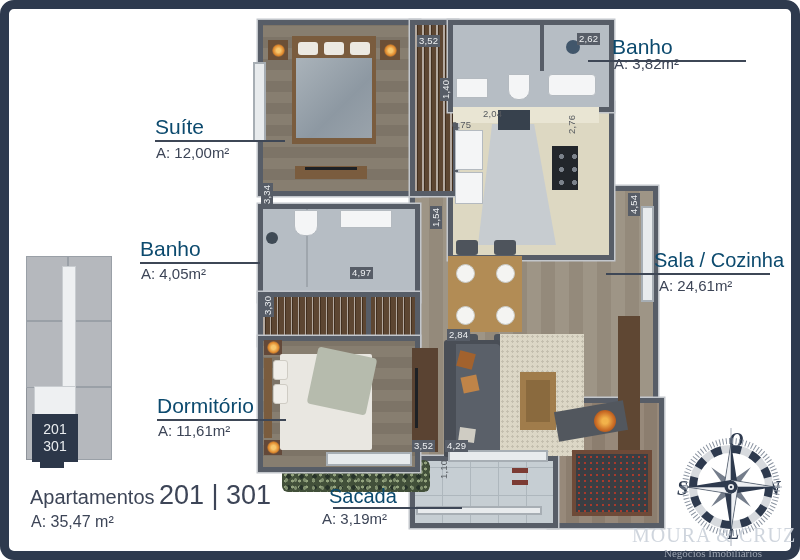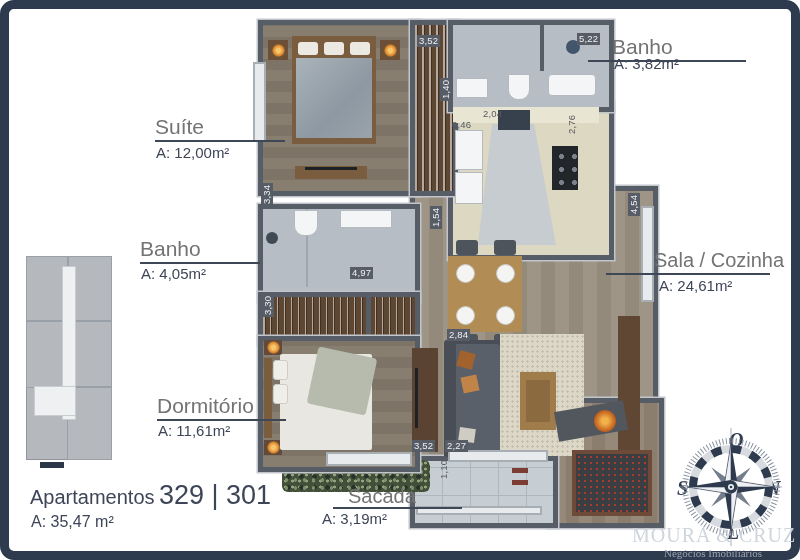--- a/index.html
+++ b/index.html
@@ -23,21 +23,21 @@
                      radial-gradient(circle,#93a37e 0 1.2px,transparent 1.8px);
     background-size:9px 8px,13px 11px,7px 6px;border-radius:6px}
   .white-fix{position:absolute;background:#f4f5f6;border:1px solid #b4bac0}
   .win{position:absolute;background:#e8ebed;border:2px solid #a7aeb4}
   .lamp{position:absolute;width:13px;height:13px;border-radius:50%;
     background:radial-gradient(circle,#f6c66d 0 2px,#e08a2e 5px,rgba(224,138,46,0) 7px)}
   .dim{position:absolute;font-size:9.5px;line-height:1;letter-spacing:.2px;z-index:22;white-space:nowrap}
   .dim.w{color:#eef0f2;background:#575d67;padding:1px 2px}
   .dim.d{color:#55595e}
   .rot{transform:rotate(-90deg);transform-origin:0 0}
-  .rl{position:absolute;color:#737373;font-size:21px;line-height:1;z-index:24;white-space:nowrap}
+  .rl{position:absolute;color:#0c4a6e;font-size:21px;line-height:1;z-index:24;white-space:nowrap}
   .ra{position:absolute;color:#3d4557;font-size:15px;line-height:1;z-index:24;white-space:nowrap}
   .leader{position:absolute;height:1.8px;background:#3e4756;z-index:23}
   .kp-text{color:#e9ecef;font-size:14px;line-height:1.25;text-align:center}
   .cl{position:absolute;font-family:"Liberation Serif",serif;font-style:italic;font-weight:700;
       font-size:20px;color:#2e3a4e;z-index:26}
   .apt{position:absolute;left:30px;top:480px;color:#3d4557;z-index:24;white-space:nowrap}
   .apt .p{font-size:20px}
   .apt .n{font-size:27px}
   .wm1{position:absolute;left:632px;top:524px;font-family:"Liberation Serif",serif;font-size:20px;
        letter-spacing:1px;color:rgba(203,209,218,.92);z-index:60;white-space:nowrap}
@@ -149,52 +149,56 @@
 <div class="ra" style="left:141px;top:266px">A: 4,05m²</div>
 
 <div class="rl" style="left:654px;top:250px;font-size:20px">Sala / Cozinha</div>
 <div class="leader" style="left:606px;top:273px;width:164px"></div>
 <div class="ra" style="left:659px;top:278px">A: 24,61m²</div>
 
 <div class="rl" style="left:157px;top:395px">Dormitório</div>
 <div class="leader" style="left:157px;top:419px;width:129px"></div>
 <div class="ra" style="left:158px;top:423px">A: 11,61m²</div>
 
-<div class="rl" style="left:348px;top:486px;font-size:20px">Sacada</div>
+<div class="rl" style="left:329px;top:486px;font-size:20px">Sacada</div>
 <div class="leader" style="left:333px;top:507px;width:129px"></div>
 <div class="ra" style="left:322px;top:511px">A: 3,19m²</div>
 
-<div class="apt"><span class="p">Apartamentos</span> <span class="n">329 | 301</span></div>
+<div class="apt"><span class="p">Apartamentos</span> <span class="n">201 | 301</span></div>
 <div class="ra" style="left:31px;top:514px;font-size:16px">A: 35,47 m²</div>
 
 <span class="dim w" style="left:417px;top:35px">3,52</span>
-<span class="dim w" style="left:577px;top:33px">5,22</span>
+<span class="dim w" style="left:577px;top:33px">2,62</span>
 <span class="dim w rot" style="left:440px;top:101px">1,40</span>
 <span class="dim d" style="left:483px;top:109px">2,04</span>
-<span class="dim d" style="left:452px;top:120px">0,46</span>
+<span class="dim d" style="left:452px;top:120px">0,75</span>
 <span class="dim d rot" style="left:567px;top:134px">2,76</span>
 <span class="dim w rot" style="left:261px;top:206px">3,34</span>
 <span class="dim w rot" style="left:430px;top:229px">1,54</span>
 <span class="dim w" style="left:350px;top:267px">4,97</span>
 <span class="dim w rot" style="left:262px;top:317px">3,30</span>
 <span class="dim w rot" style="left:628px;top:216px">4,54</span>
 <span class="dim w" style="left:447px;top:329px">2,84</span>
 <span class="dim w" style="left:412px;top:440px">3,52</span>
-<span class="dim w" style="left:445px;top:440px">2,27</span>
+<span class="dim w" style="left:445px;top:440px">4,29</span>
 <span class="dim d rot" style="left:439px;top:479px">1,10</span>
 
 <div class="abs" style="left:20px;top:252px;width:96px;height:214px;z-index:10">
   <div class="abs" style="left:6px;top:4px;width:84px;height:202px;background:#b5b8bd;border:1px solid #8f949b"></div>
   <div class="abs" style="left:6px;top:4px;width:41px;height:64px;border:1px solid #9aa0a7"></div>
   <div class="abs" style="left:47px;top:4px;width:43px;height:64px;border:1px solid #9aa0a7"></div>
   <div class="abs" style="left:6px;top:68px;width:41px;height:66px;border:1px solid #9aa0a7"></div>
   <div class="abs" style="left:47px;top:68px;width:43px;height:66px;border:1px solid #9aa0a7"></div>
   <div class="abs" style="left:47px;top:134px;width:43px;height:72px;border:1px solid #9aa0a7"></div>
   <div class="abs" style="left:42px;top:14px;width:12px;height:152px;background:#eef0f2;border:1px solid #c9cdd1"></div>
   <div class="abs" style="left:14px;top:134px;width:40px;height:28px;background:#eef0f2;border:1px solid #c9cdd1"></div>
+  <div class="abs" style="left:12px;top:162px;width:46px;height:48px;background:#2c3749;display:flex;flex-direction:column;align-items:center;justify-content:center">
+    <div class="kp-text">201</div>
+    <div class="kp-text">301</div>
+  </div>
   <div class="abs" style="left:20px;top:210px;width:24px;height:6px;background:#2c3749"></div>
 </div>
 
 <div class="abs" style="left:678px;top:424px;width:106px;height:126px;z-index:30">
   <svg width="106" height="126" viewBox="0 0 106 126">
     <line x1="53" y1="4" x2="53" y2="122" stroke="#959daa" stroke-width="0.8"></line>
     <line x1="2" y1="63" x2="104" y2="63" stroke="#959daa" stroke-width="0.8"></line>
     <circle cx="53" cy="63" r="46" fill="none" stroke="#8a93a0" stroke-width="6" stroke-dasharray="1 2.3"></circle>
     <circle cx="53" cy="63" r="38" fill="none" stroke="#d7dade" stroke-width="8"></circle>
     <circle cx="53" cy="63" r="38" fill="none" stroke="#2e3a4e" stroke-width="8" stroke-dasharray="9.95 9.95"></circle>

